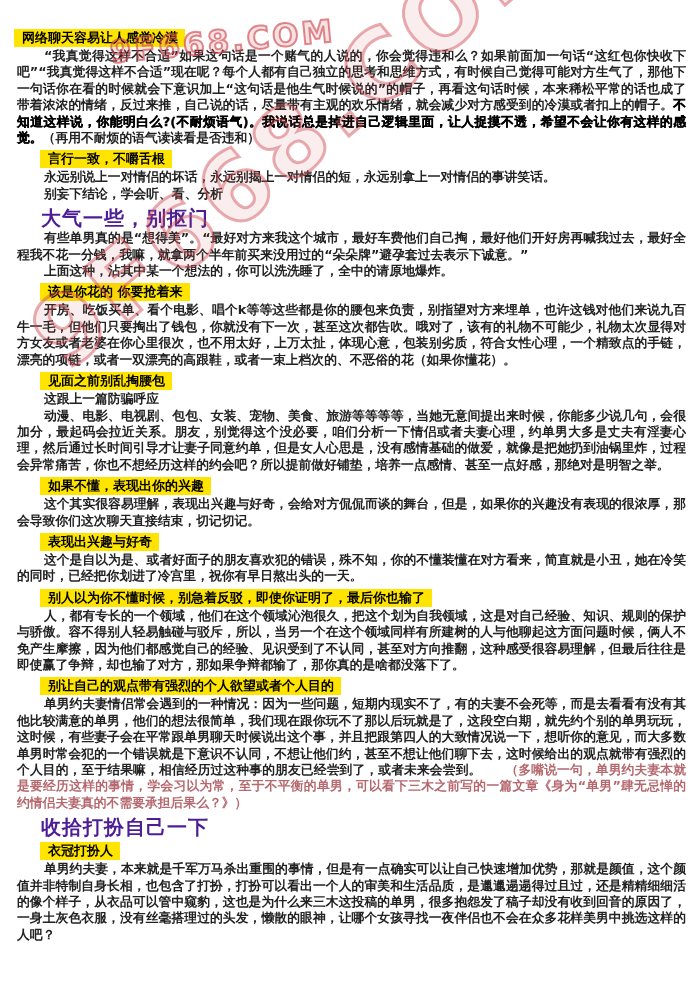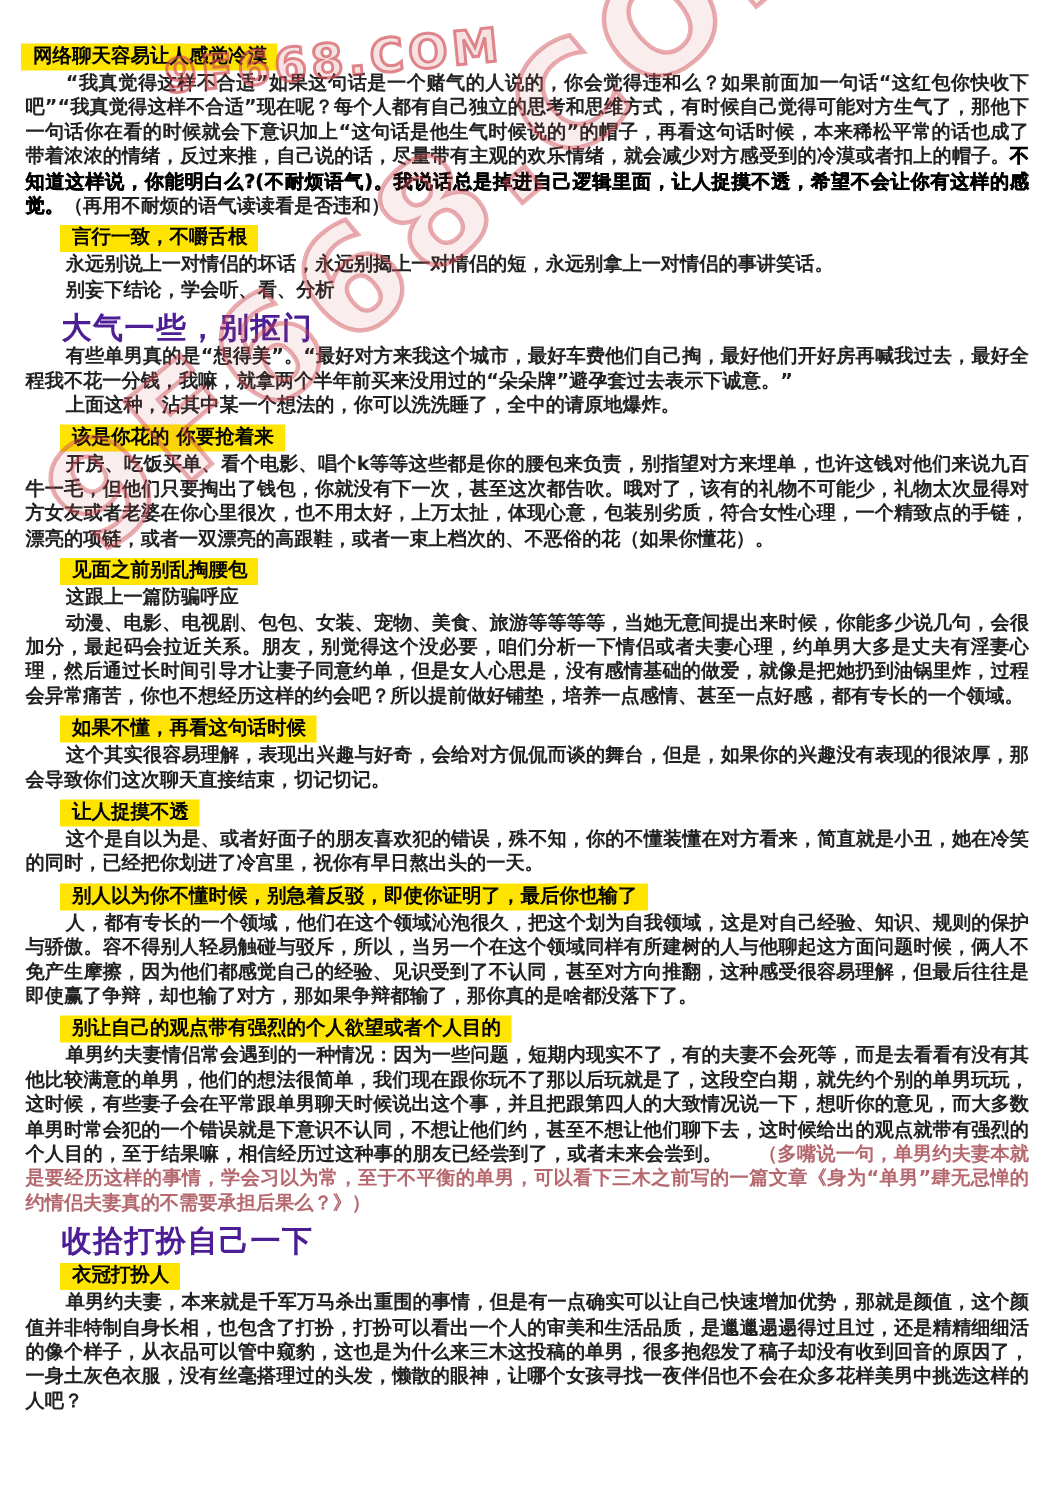--- a/index.html
+++ b/index.html
@@ -97,26 +97,26 @@
   <p class="body">有些单男真的是“想得美”。“最好对方来我这个城市，最好车费他们自己掏，最好他们开好房再喊我过去，最好全程我不花一分钱，我嘛，就拿两个半年前买来没用过的“朵朵牌”避孕套过去表示下诚意。”</p>
   <p class="body">上面这种，沾其中某一个想法的，你可以洗洗睡了，全中的请原地爆炸。</p>
 
   <div class="yh">该是你花的 你要抢着来</div>
   <p class="body">开房、吃饭买单、看个电影、唱个k等等这些都是你的腰包来负责，别指望对方来埋单，也许这钱对他们来说九百牛一毛，但他们只要掏出了钱包，你就没有下一次，甚至这次都告吹。哦对了，该有的礼物不可能少，礼物太次显得对方女友或者老婆在你心里很次，也不用太好，上万太扯，体现心意，包装别劣质，符合女性心理，一个精致点的手链，漂亮的项链，或者一双漂亮的高跟鞋，或者一束上档次的、不恶俗的花（如果你懂花）。</p>
 
   <div class="yh">见面之前别乱掏腰包</div>
   <p class="body">这跟上一篇防骗呼应</p>
 
 
-  <p class="body">动漫、电影、电视剧、包包、女装、宠物、美食、旅游等等等等，当她无意间提出来时候，你能多少说几句，会很加分，最起码会拉近关系。朋友，别觉得这个没必要，咱们分析一下情侣或者夫妻心理，约单男大多是丈夫有淫妻心理，然后通过长时间引导才让妻子同意约单，但是女人心思是，没有感情基础的做爱，就像是把她扔到油锅里炸，过程会异常痛苦，你也不想经历这样的约会吧？所以提前做好铺垫，培养一点感情、甚至一点好感，都有专长的一个领域。</p>
+  <p class="body">动漫、电影、电视剧、包包、女装、宠物、美食、旅游等等等等，当她无意间提出来时候，你能多少说几句，会很加分，最起码会拉近关系。朋友，别觉得这个没必要，咱们分析一下情侣或者夫妻心理，约单男大多是丈夫有淫妻心理，然后通过长时间引导才让妻子同意约单，但是女人心思是，没有感情基础的做爱，就像是把她扔到油锅里炸，过程会异常痛苦，你也不想经历这样的约会吧？所以提前做好铺垫，培养一点感情、甚至一点好感，那绝对是明智之举。</p>
 
-  <div class="yh">如果不懂，再看这句话时候</div>
+  <div class="yh">如果不懂，表现出你的兴趣</div>
   <p class="body">这个其实很容易理解，表现出兴趣与好奇，会给对方侃侃而谈的舞台，但是，如果你的兴趣没有表现的很浓厚，那会导致你们这次聊天直接结束，切记切记。</p>
 
-  <div class="yh">让人捉摸不透</div>
+  <div class="yh">表现出兴趣与好奇</div>
   <p class="body">这个是自以为是、或者好面子的朋友喜欢犯的错误，殊不知，你的不懂装懂在对方看来，简直就是小丑，她在冷笑的同时，已经把你划进了冷宫里，祝你有早日熬出头的一天。</p>
 
   <div class="yh">别人以为你不懂时候，别急着反驳，即使你证明了，最后你也输了</div>
   <p class="body">人，都有专长的一个领域，他们在这个领域沁泡很久，把这个划为自我领域，这是对自己经验、知识、规则的保护与骄傲。容不得别人轻易触碰与驳斥，所以，当另一个在这个领域同样有所建树的人与他聊起这方面问题时候，俩人不免产生摩擦，因为他们都感觉自己的经验、见识受到了不认同，甚至对方向推翻，这种感受很容易理解，但最后往往是即使赢了争辩，却也输了对方，那如果争辩都输了，那你真的是啥都没落下了。</p>
 
   <div class="yh">别让自己的观点带有强烈的个人欲望或者个人目的</div>
   <p class="body"><span>单男约夫妻情侣常会遇到的一种情况：因为一些问题，短期内现实不了，有的夫妻不会死等，而是去看看有没有其他比较满意的单男，他们的想法很简单，我们现在跟你玩不了那以后玩就是了，这段空白期，就先约个别的单男玩玩，这时候，有些妻子会在平常跟单男聊天时候说出这个事，并且把跟第四人的大致情况说一下，想听你的意见，而大多数单男时常会犯的一个错误就是下意识不认同，不想让他们约，甚至不想让他们聊下去，这时候给出的观点就带有强烈的个人目的，至于结果嘛，相信经历过这种事的朋友已经尝到了，或者未来会尝到。</span><span class="note">（多嘴说一句，单男约夫妻本就是要经历这样的事情，学会习以为常，至于不平衡的单男，可以看下三木之前写的一篇文章《身为“单男”肆无忌惮的约情侣夫妻真的不需要承担后果么？》）</span></p>
 
   <div class="rh">收拾打扮自己一下</div>
 

